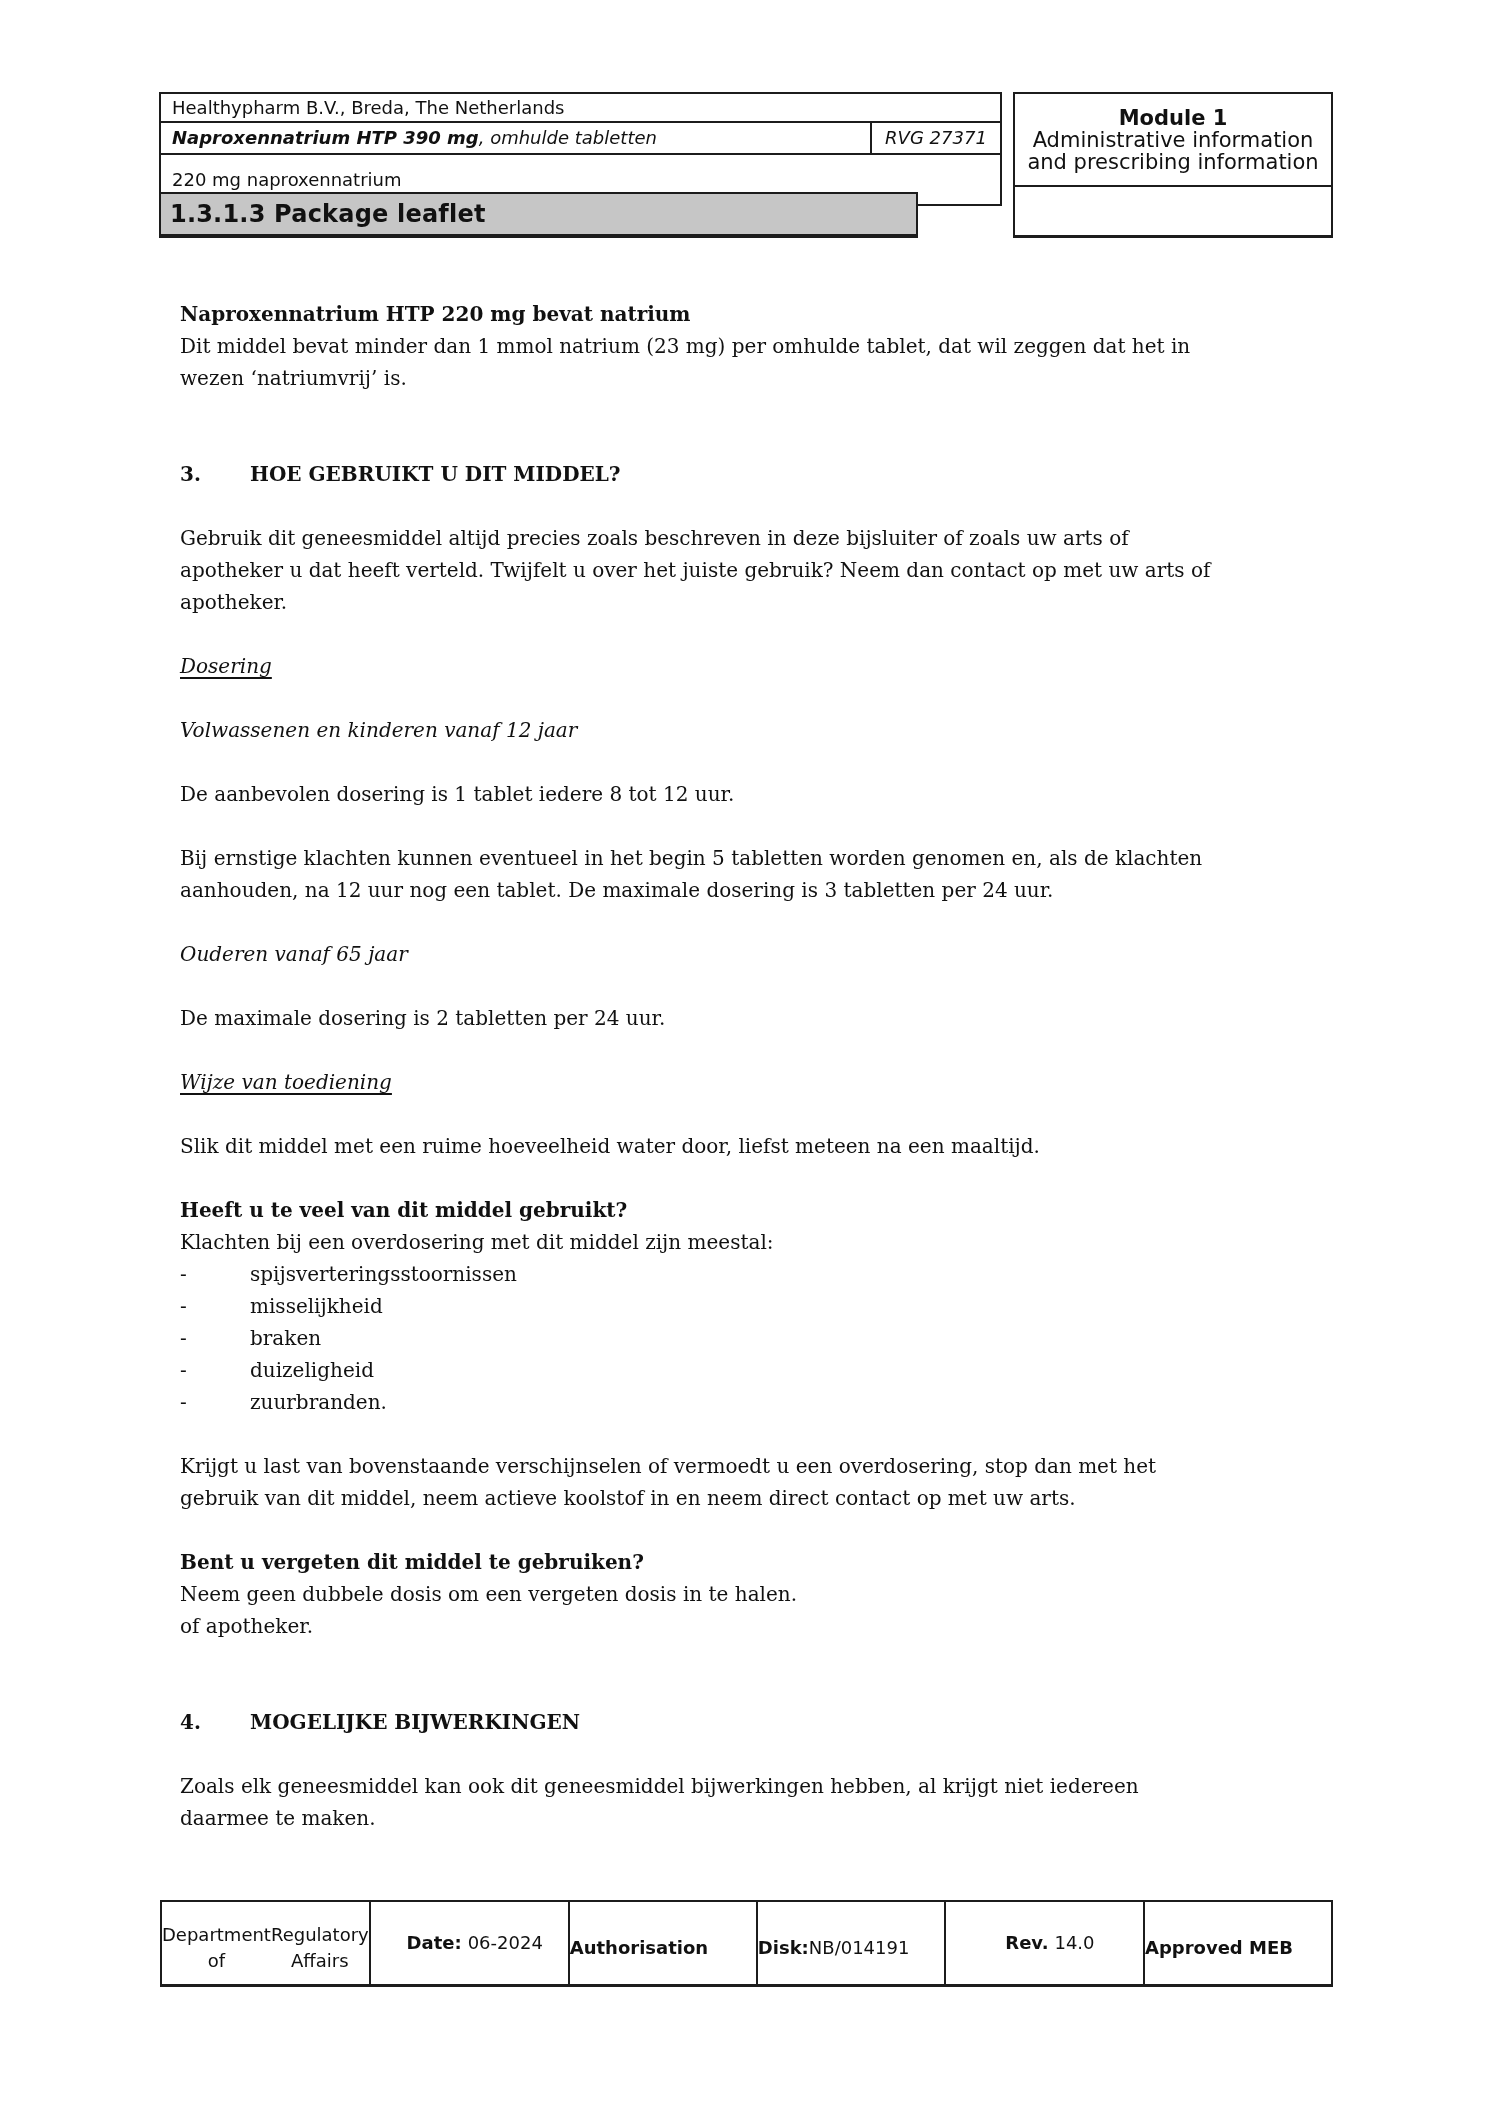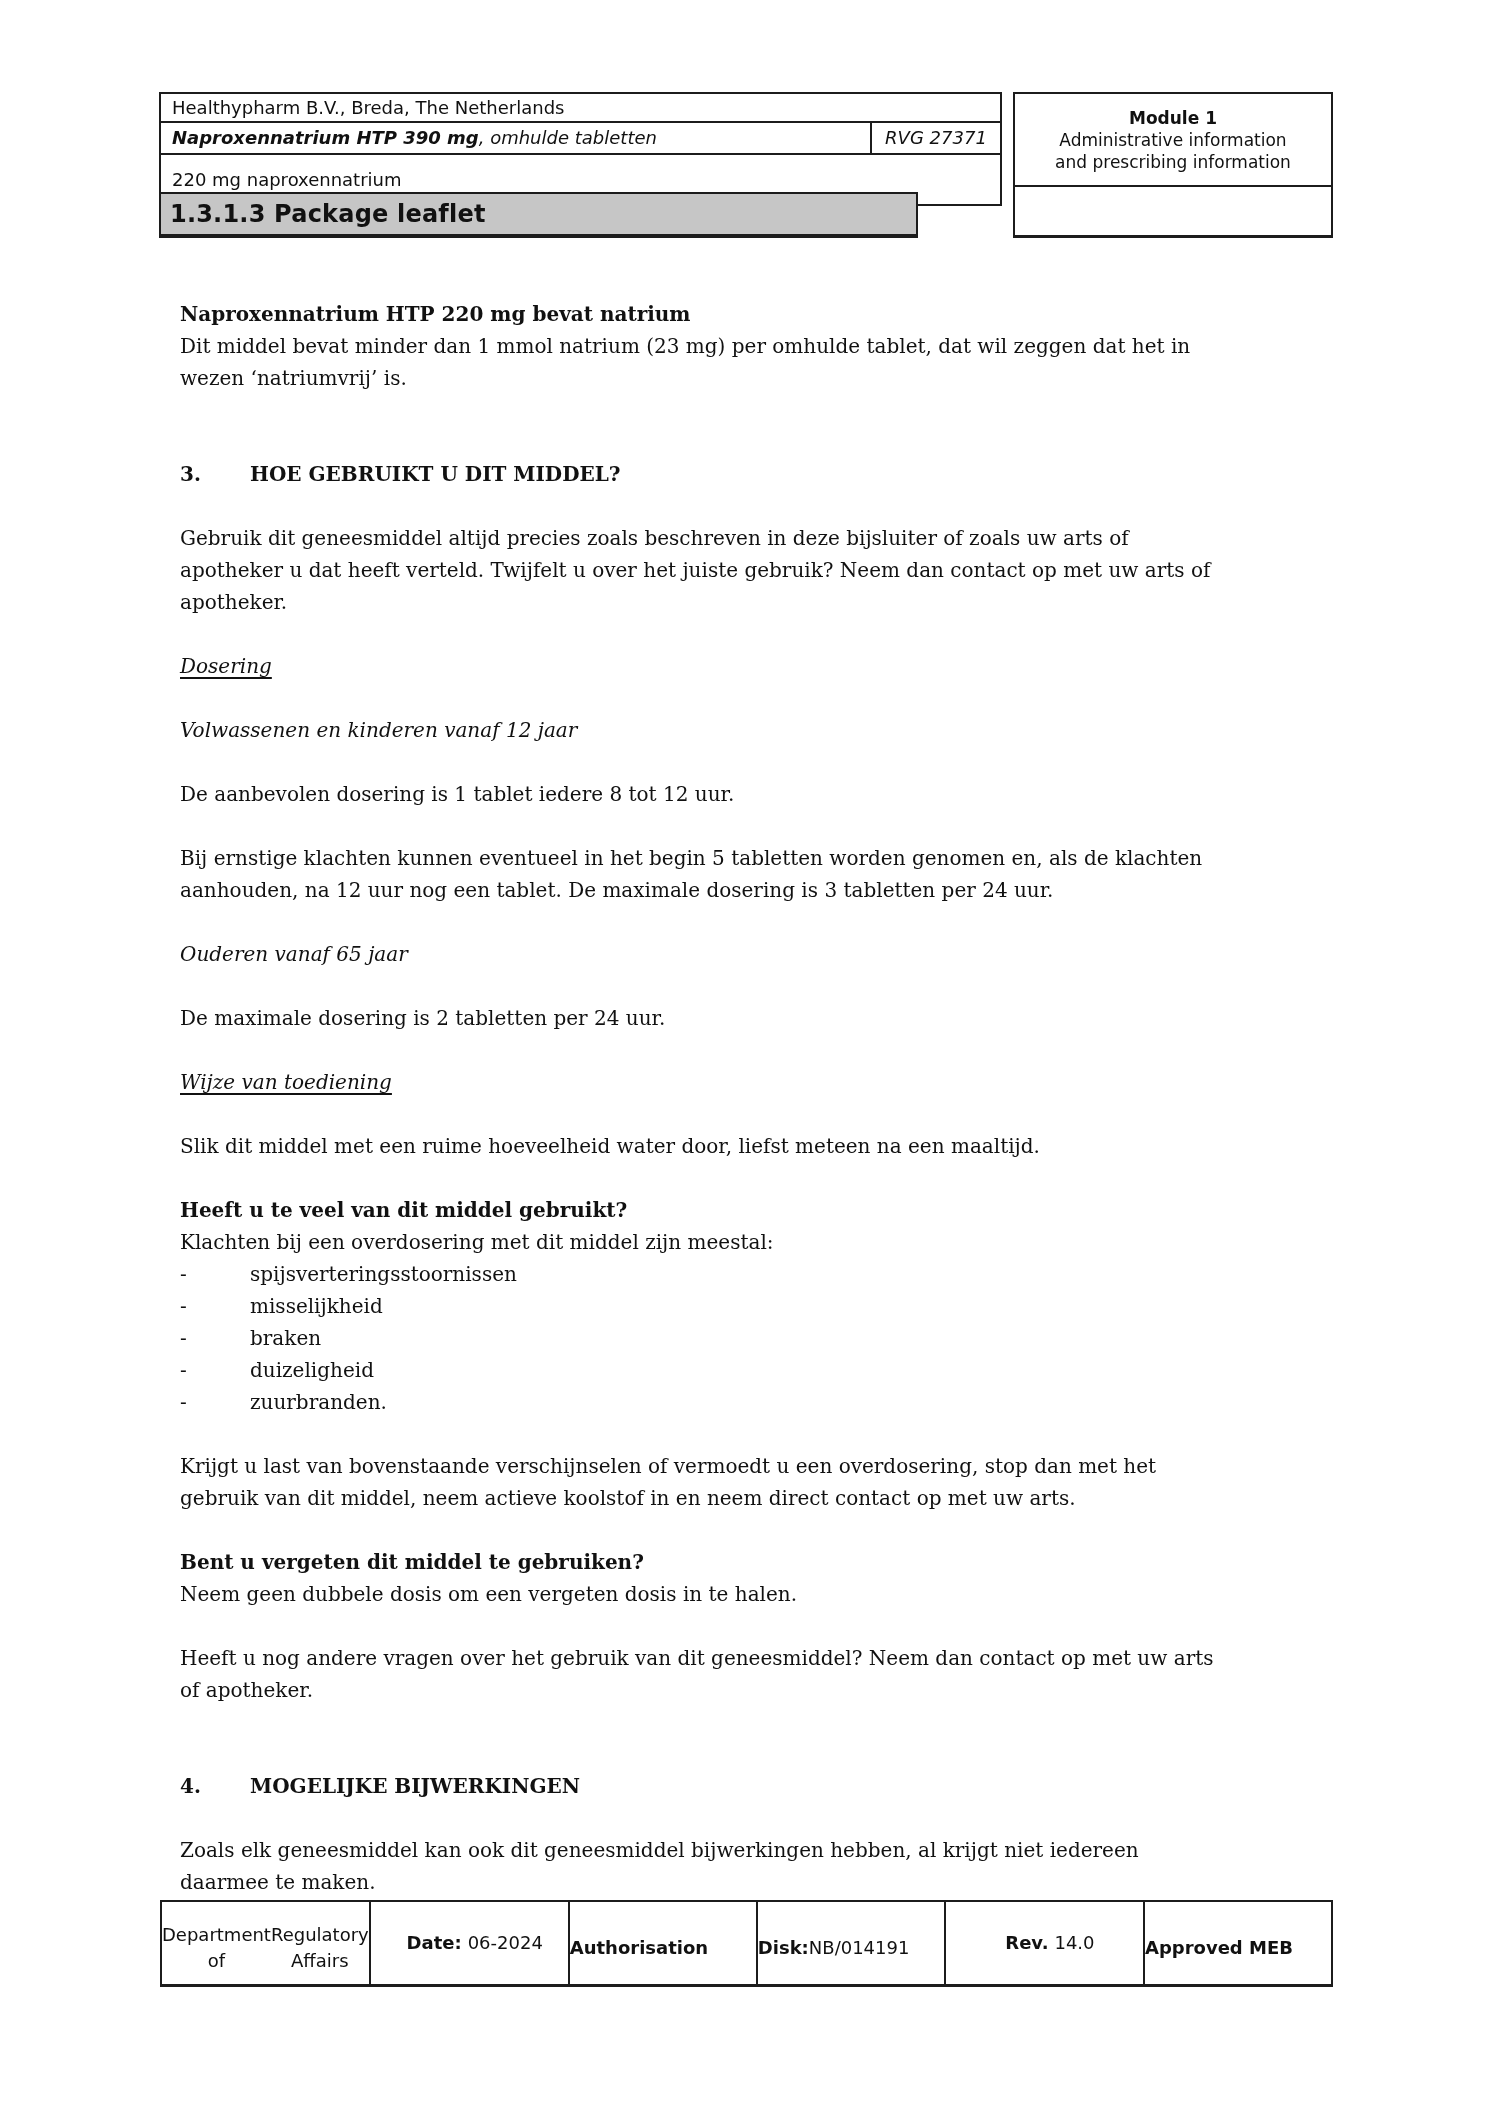--- a/index.html
+++ b/index.html
@@ -28,21 +28,21 @@
   .rvg{width:130px;box-sizing:border-box;height:100%;
     border-left:2px solid #1c1c1c;display:flex;align-items:center;
     justify-content:center;font-style:italic;}
   .ht-right{
     position:absolute;left:854px;top:0;width:320px;height:146px;
     border:2px solid #1c1c1c;border-bottom-width:3px;box-sizing:border-box;background:#fff;
   }
   .module{
     height:93px;box-sizing:border-box;border-bottom:2px solid #1c1c1c;
     display:flex;flex-direction:column;align-items:center;justify-content:center;
-    font-size:17px;line-height:22px;text-align:center;
+    font-size:21px;line-height:22px;text-align:center;
   }
   .module .b{font-weight:bold;}
   .pageref{
     height:48px;display:flex;align-items:center;justify-content:center;
     font-size:18px;
   }
   .pageref .b{font-weight:bold;margin-left:5px;}
   .graybar{
     position:absolute;left:0;top:100px;width:759px;height:46px;
     box-sizing:border-box;
@@ -180,21 +180,20 @@
       <span class="dash">-</span>
       <span>zuurbranden.</span>
     </div>
 
     <div class="line mt1">Krijgt u last van bovenstaande verschijnselen of vermoedt u een overdosering, stop dan met het</div>
     <div class="line">gebruik van dit middel, neem actieve koolstof in en neem direct contact op met uw arts.</div>
 
     <div class="line b mt1">Bent u vergeten dit middel te gebruiken?</div>
     <div class="line">Neem geen dubbele dosis om een vergeten dosis in te halen.</div>
 
-    <div class="line mt1">Heeft u nog andere vragen over het gebruik van dit geneesmiddel? Neem dan contact op met uw arts</div>
     <div class="line">of apotheker.</div>
 
     <div class="line numrow mt2">
       <span class="num">4.</span>
       <span class="ttl">MOGELIJKE BIJWERKINGEN</span>
     </div>
 
     <div class="line mt1">Zoals elk geneesmiddel kan ook dit geneesmiddel bijwerkingen hebben, al krijgt niet iedereen</div>
     <div class="line">daarmee te maken.</div>
 

